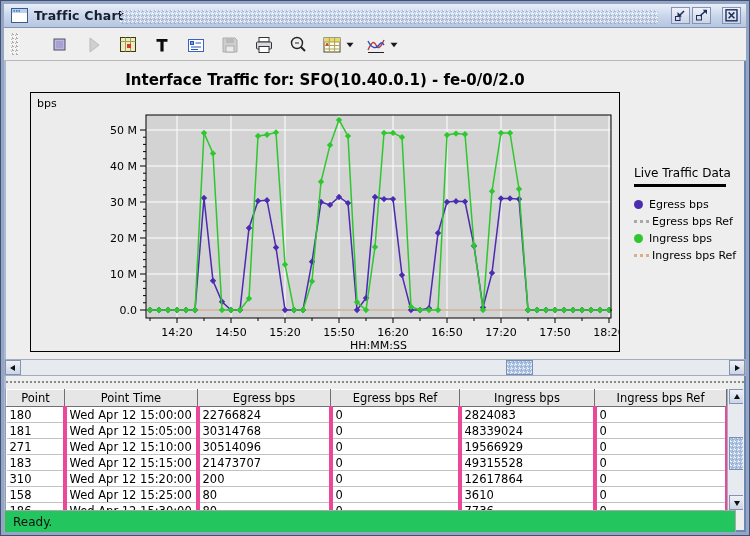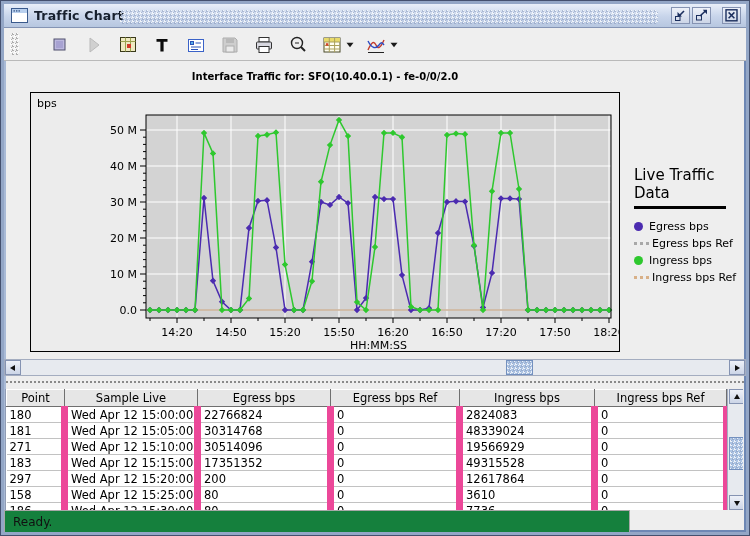--- a/index.html
+++ b/index.html
@@ -39,25 +39,25 @@
       linear-gradient(45deg, rgba(255,255,255,.9) 25%, transparent 25%, transparent 75%, rgba(255,255,255,.9) 75%),
       linear-gradient(45deg, rgba(120,120,120,.55) 25%, transparent 25%, transparent 75%, rgba(120,120,120,.55) 75%);
     background-size:4px 4px; background-position:0 0,2px 2px; }
   #toolbar-icons { position:absolute; left:42px; top:4px; display:flex; gap:6px; align-items:center; }
   .tbtn { height:25px; min-width:25px; padding:0 1px; background:transparent; border:1px solid transparent;
     display:flex; align-items:center; justify-content:center; gap:2px; }
   .tbtn.disabled { opacity:.55; filter:grayscale(60%); }
 
   
   .chart-title { position:absolute; left:30px; top:71px; width:590px; text-align:center;
-    font-size:10px; font-weight:bold; color:#000; }
+    font-size:15px; font-weight:bold; color:#000; }
   .chart-panel { position:absolute; left:30px; top:92px; width:590px; height:260px;
     background:#ececec; border:1px solid #000; }
   .legend { position:absolute; left:634px; top:166px; width:112px; font-size:11px; color:#000; }
-  .legend-title { font-size:15px; color:#000; }
+  .legend-title { font-size:12px; color:#000; }
   .legend-rule { height:3px; background:#000; width:92px; margin:4px 0 9px 0; }
   .legend-item { display:flex; align-items:center; height:17px; }
   .lg-dot { width:9px; height:9px; border-radius:50%; margin-right:6px; flex:none; }
   .lg-dash { width:15px; height:3px; margin-right:3px; flex:none; }
 
   
   .hscroll { position:absolute; left:4px; top:359px; width:742px; height:17px;
     background:#e7eaef; border:1px solid #a4adc0; }
   .hs-btn { position:absolute; top:0; width:16px; height:15px;
     background:linear-gradient(#eef1f8,#ccd5e7); border:1px solid #8593b2;
@@ -71,33 +71,33 @@
 
   
   .table-wrap { position:absolute; left:5px; top:389px; width:738px; height:121px;
     overflow:hidden; background:#ffffff; border-left:1px solid #8f9bb4; }
   table { border-collapse:collapse; table-layout:fixed; width:720px;
     font-size:11.5px; color:#000; background:#fff; }
   th { height:17px; background:#e6e6e6; font-weight:normal; text-align:center;
     border-top:1px solid #ffffff; border-left:1px solid #ffffff;
     border-right:1px solid #6f6f6f; border-bottom:1px solid #6f6f6f;
     padding:0 2px; white-space:nowrap; overflow:hidden; }
-  td { height:16px; border-right:7px solid #ec4899; border-bottom:1px solid #c2c2c2;
+  td { height:16px; border-right:4px solid #ec4899; border-bottom:1px solid #c2c2c2;
     padding:0 3px; white-space:nowrap; overflow:hidden; }
   .vscroll { position:absolute; left:721px; top:0; width:17px; height:121px;
     background:#e7eaef; border-left:1px solid #a4adc0; }
   .vs-btn { position:absolute; left:1px; width:15px; height:15px;
     background:linear-gradient(#eef1f8,#ccd5e7); border:1px solid #8593b2;
     display:flex; align-items:center; justify-content:center; padding:0; }
   .vs-thumb { position:absolute; left:1px; top:48px; width:15px; height:33px;
     background-color:#aec5e4; border:1px solid #7390be; }
 
   
-  .statusbar { position:absolute; left:4px; top:510px; width:626px; height:22px;
-    background:#15803d; border:1px solid #a8a8a8; border-bottom:none;
+  .statusbar { position:absolute; left:4px; top:510px; width:732px; height:22px;
+    background:#22c55e; border:1px solid #a8a8a8; border-bottom:none;
     display:flex; align-items:center; padding-left:8px; font-size:12px; color:#111; }
 </style>
 </head>
 <body>
 
 <div id="win">
 
   <div class="titlebar bumps-none">
     <span class="win-icon">
       <svg width="17" height="15" viewBox="0 0 17 15">
@@ -357,21 +357,21 @@
           <col style="width: 58px;">
           <col style="width: 133px;">
           <col style="width: 133px;">
           <col style="width: 129px;">
           <col style="width: 135px;">
           <col style="width: 132px;">
         </colgroup>
         <thead>
           <tr>
             <th>Point</th>
-            <th>Sample Live</th>
+            <th>Point Time</th>
             <th>Egress bps</th>
             <th>Egress bps Ref</th>
             <th>Ingress bps</th>
             <th>Ingress bps Ref</th>
           </tr>
         </thead>
         <tbody>
           <tr>
             <td>180</td>
             <td>Wed Apr 12 15:00:00 ...</td>
@@ -392,27 +392,27 @@
             <td>271</td>
             <td>Wed Apr 12 15:10:00 ...</td>
             <td>30514096</td>
             <td>0</td>
             <td>19566929</td>
             <td>0</td>
           </tr>
           <tr>
             <td>183</td>
             <td>Wed Apr 12 15:15:00 ...</td>
-            <td>17351352</td>
+            <td>21473707</td>
             <td>0</td>
             <td>49315528</td>
             <td>0</td>
           </tr>
           <tr>
-            <td>297</td>
+            <td>310</td>
             <td>Wed Apr 12 15:20:00 ...</td>
             <td>200</td>
             <td>0</td>
             <td>12617864</td>
             <td>0</td>
           </tr>
           <tr>
             <td>158</td>
             <td>Wed Apr 12 15:25:00 ...</td>
             <td>80</td>

